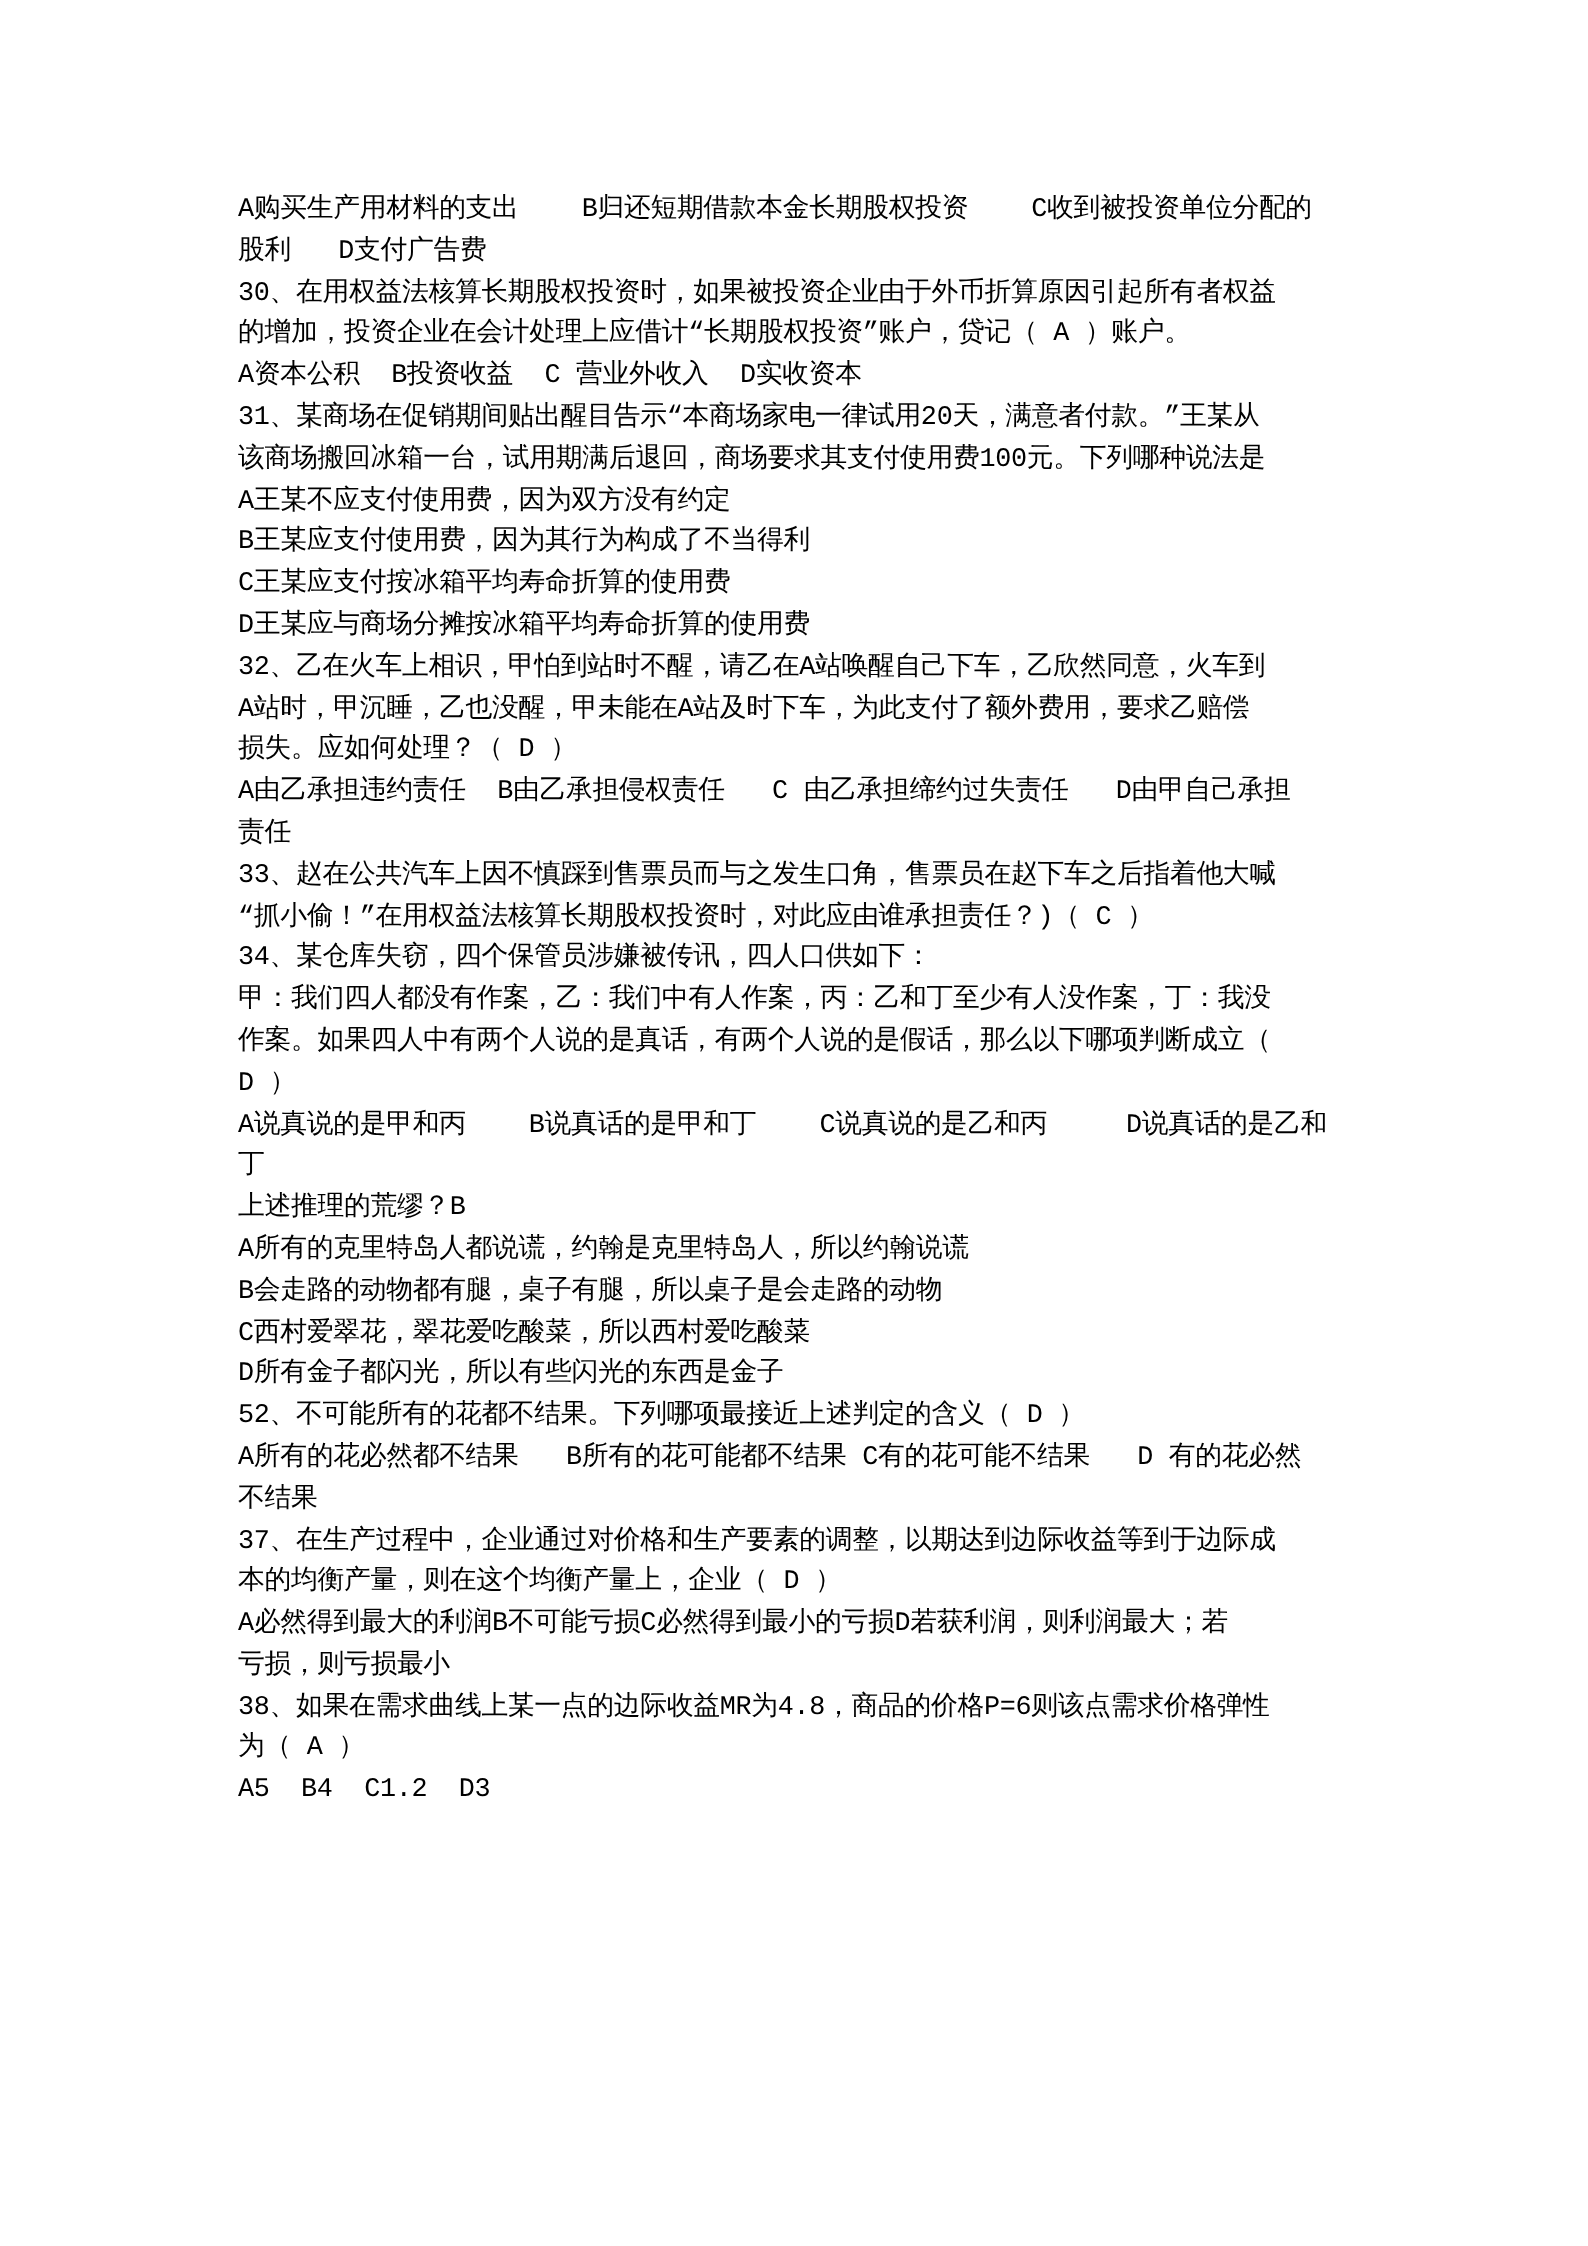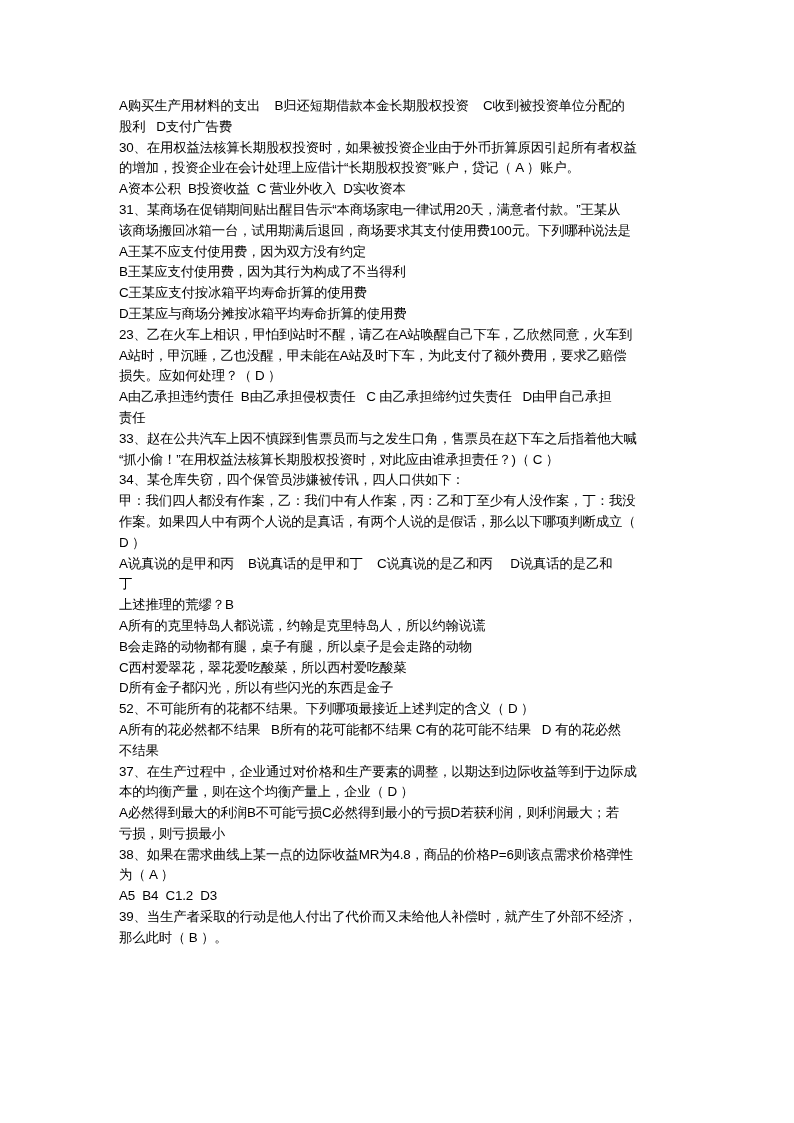--- a/index.html
+++ b/index.html
@@ -2,21 +2,21 @@
 <html><head>
 <meta charset="utf-8">
 <style>
   html, body { margin: 0; padding: 0; background: #ffffff; }
   body { width: 794px; height: 1123px; position: relative; overflow: hidden; }
   .page {
     position: absolute;
     left: 119px;
     top: 96px;
     width: 560px;
-    font-family: Liberation Sans, sans-serif;
+    font-family: Liberation Mono, monospace;
     font-size: 13.4px;
     color: #000000;
   }
   .line {
     height: 20.8px;
     line-height: 20.8px;
     white-space: pre;
     letter-spacing: -0.15px;
   }
   .q { }
@@ -40,21 +40,21 @@
   <div class="q">
     <div class="line">31、某商场在促销期间贴出醒目告示“本商场家电一律试用20天，满意者付款。”王某从</div>
     <div class="line">该商场搬回冰箱一台，试用期满后退回，商场要求其支付使用费100元。下列哪种说法是</div>
     <div class="line">A王某不应支付使用费，因为双方没有约定</div>
     <div class="line">B王某应支付使用费，因为其行为构成了不当得利</div>
     <div class="line">C王某应支付按冰箱平均寿命折算的使用费</div>
     <div class="line">D王某应与商场分摊按冰箱平均寿命折算的使用费</div>
   </div>
 
   <div class="q">
-    <div class="line">23、乙在火车上相识，甲怕到站时不醒，请乙在A站唤醒自己下车，乙欣然同意，火车到</div>
+    <div class="line">32、乙在火车上相识，甲怕到站时不醒，请乙在A站唤醒自己下车，乙欣然同意，火车到</div>
     <div class="line">A站时，甲沉睡，乙也没醒，甲未能在A站及时下车，为此支付了额外费用，要求乙赔偿</div>
     <div class="line">损失。应如何处理？（ D ）</div>
     <div class="line">A由乙承担违约责任  B由乙承担侵权责任   C 由乙承担缔约过失责任   D由甲自己承担</div>
     <div class="line">责任</div>
   </div>
 
   <div class="q">
     <div class="line">33、赵在公共汽车上因不慎踩到售票员而与之发生口角，售票员在赵下车之后指着他大喊</div>
     <div class="line">“抓小偷！”在用权益法核算长期股权投资时，对此应由谁承担责任？)（ C ）</div>
   </div>
@@ -88,18 +88,14 @@
     <div class="line">A必然得到最大的利润B不可能亏损C必然得到最小的亏损D若获利润，则利润最大；若</div>
     <div class="line">亏损，则亏损最小</div>
   </div>
 
   <div class="q">
     <div class="line">38、如果在需求曲线上某一点的边际收益MR为4.8，商品的价格P=6则该点需求价格弹性</div>
     <div class="line">为（ A ）</div>
     <div class="line">A5  B4  C1.2  D3</div>
   </div>
 
-  <div class="q">
-    <div class="line">39、当生产者采取的行动是他人付出了代价而又未给他人补偿时，就产生了外部不经济，</div>
-    <div class="line">那么此时（ B ）。</div>
-  </div>
 
 </div>
 
 </body></html>

